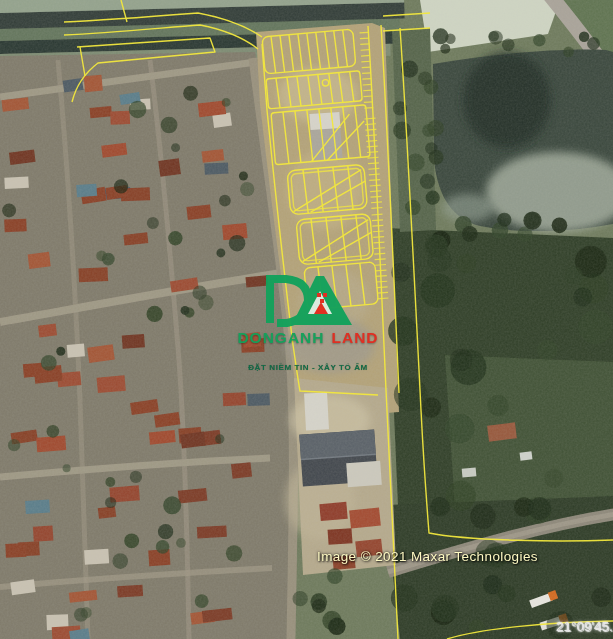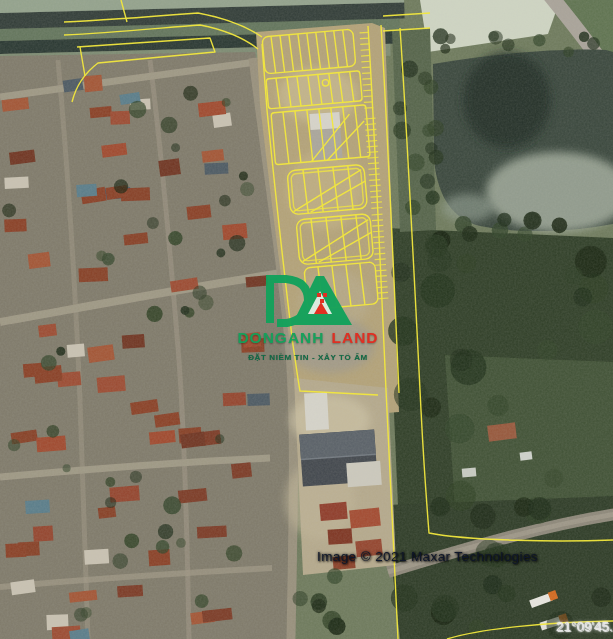--- a/index.html
+++ b/index.html
@@ -10,23 +10,23 @@
   #ov{stroke:var(--overlay,#f2e73e);}
   #ov path,#ov rect,#ov line,#ov circle{fill:none;stroke:var(--overlay,#f2e73e);stroke-width:1.4;
       stroke-linejoin:round;stroke-linecap:butt;}
   
   .wm{position:absolute;left:223px;top:272px;width:170px;text-align:center;opacity:.96;pointer-events:none;}
   .wm svg{display:block;margin:0 auto;}
   .wm .brand{font-size:15.5px;font-weight:bold;letter-spacing:1px;line-height:1;margin-top:2px;
              white-space:nowrap;text-shadow:0 1px 2px rgba(0,0,0,.35);}
   .wm .brand .g{color:var(--brand-green,#12a15b);}
   .wm .brand .r{color:var(--brand-red,#e22b1f);margin-left:7px;}
-  .wm .tag{font-size:8px;font-weight:bold;color:#0c6b45;letter-spacing:.6px;margin-top:7px;
+  .wm .tag{font-size:8px;font-weight:bold;color:#0c6b45;letter-spacing:.6px;margin-top:17px;
            white-space:nowrap;text-shadow:0 0 1px rgba(0,0,0,.4);}
-  .attr{position:absolute;left:317px;top:549px;color:#0f172a;font-size:13.5px;letter-spacing:.4px;
+  .attr{position:absolute;left:317px;top:549px;color:#fef9c3;font-size:13.5px;letter-spacing:.4px;
         white-space:nowrap;text-shadow:0 0 3px rgba(0,0,0,.9),1px 1px 2px rgba(0,0,0,.85);}
   .coords{position:absolute;left:556px;top:619px;color:#e5e5e5;font-size:13.5px;white-space:nowrap;
           text-shadow:0 0 2px #fff,0 0 4px #fff,1px 1px 1px rgba(255,255,255,.9);}
 </style>
 </head>
 <body>
 
 <div class="stage">
 
   <svg class="base" width="613" height="639" viewBox="0 0 613 639">

